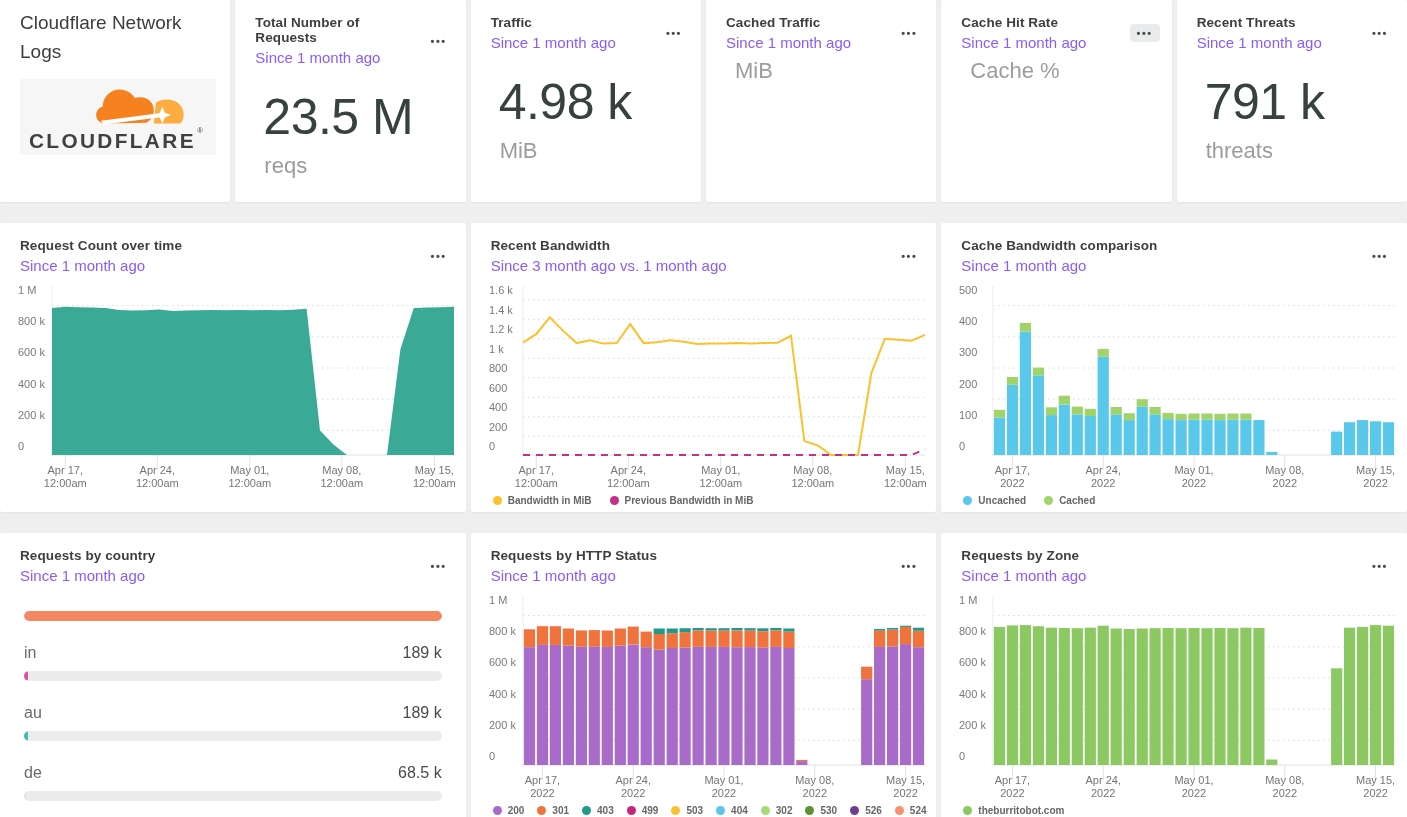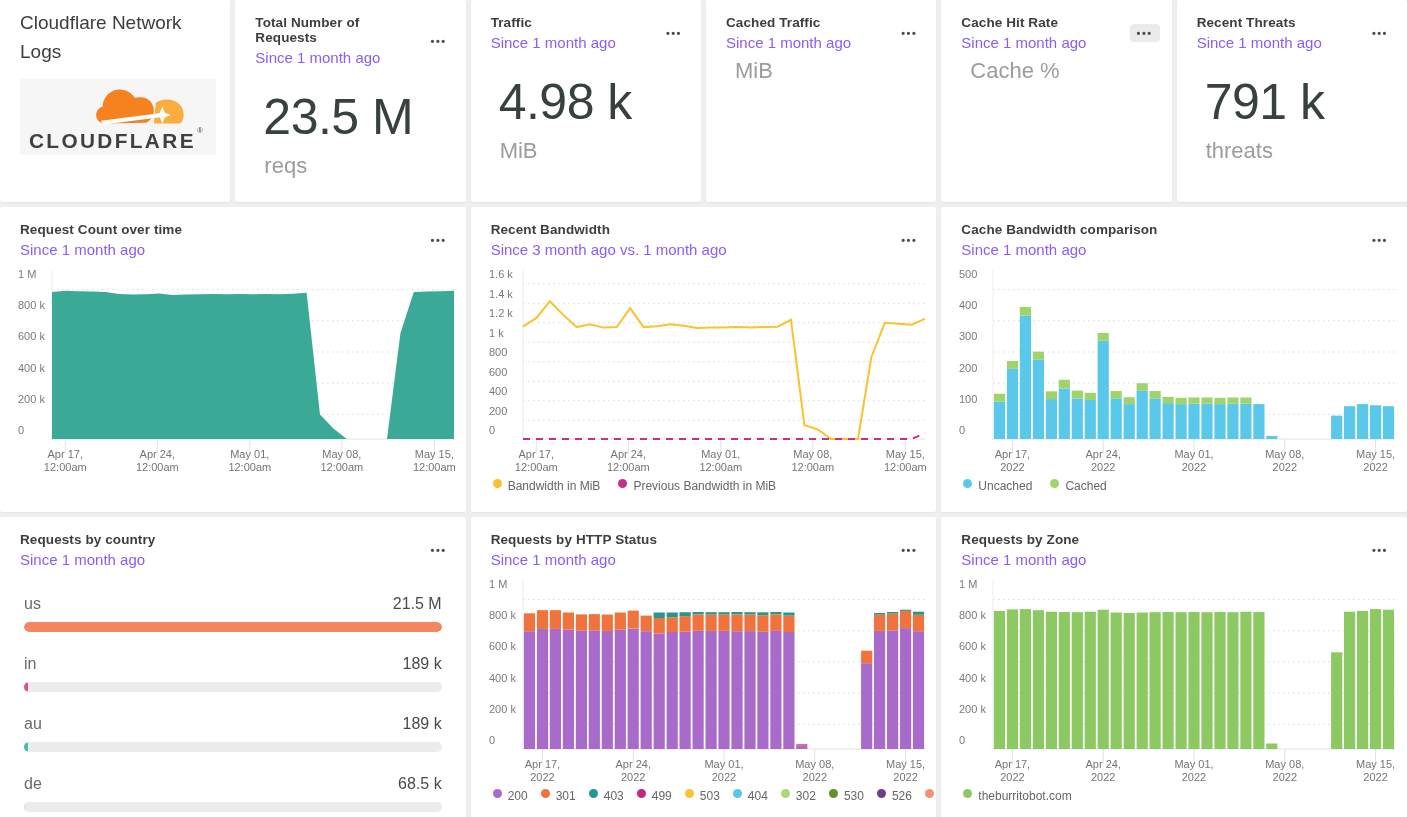--- a/index.html
+++ b/index.html
@@ -5,39 +5,39 @@
   * { box-sizing: border-box; margin: 0; padding: 0; }
   html,body { width:1407px; height:817px; overflow:hidden; }
   body { background:#efefef; font-family:"Liberation Sans",sans-serif; }
   .grid {
     display:grid; width:1407px; height:822px;
     grid-template-columns:repeat(6,1fr);
     grid-template-rows:202px 305px 305px;
     gap:5px; background:#efefef;
   }
   .panel { background:#fff; border-radius:2px; box-shadow:0 1px 2px rgba(0,0,0,.05); overflow:hidden; position:relative; }
-  .span2 { grid-column:span 2; }
+  .span2 { grid-column:span 2;margin-top:16px; }
   .panel-head { display:flex; justify-content:space-between; align-items:center; padding:15px 12px 0 20px; }
   .p-title { font-size:13.5px; font-weight:700; color:#3e3e3e; letter-spacing:.1px; }
   .p-sub   { font-size:15px; color:#8b5cf6; margin-top:4px; }
   .menu { color:#4a4a4a; padding:5px 7px; border-radius:4px; cursor:pointer;
           font-size:11px; letter-spacing:1.5px; font-weight:700; line-height:8px; user-select:none; }
   .menu.hl { background:#e9ebec; }
   
   .stat-value { font-size:50px; color:#37413f; margin:22px 0 0 28px; letter-spacing:-.5px; white-space:nowrap; }
   .stat-unit  { font-size:22px; color:#9c9c9c; margin:7px 0 0 29px; }
   
   .brand-title { font-size:19px; color:#3d3d3d; padding:8px 20px 0; line-height:29px; }
   .brand-logo  { margin:13px 14px 0 20px; background:#f6f6f6; height:76px; display:flex; align-items:center; justify-content:flex-start; }
   
   .chart { height:212px; margin-top:4px; position:relative; }
   .chart svg { display:block; }
   .legend { display:flex; gap:18px; padding-left:22px; margin-top:5px; white-space:nowrap; }
   .legend.tight { gap:13px; }
-  .leg { display:inline-flex; font-size:12px; color:#666; }
+  .leg { display:inline-flex; align-items:center; font-size:10px; color:#666;font-weight:bold; }
   .leg i { width:9px; height:9px; border-radius:50%; margin-right:6px; display:inline-block; flex:none; }
   
   .c-rows { padding:4px 24px 0; }
   .c-row  { margin-top:23px; }
   .c-line { display:flex; justify-content:space-between; font-size:16px; color:#6a6a6a; }
   .c-val  { color:#4a4a4a; }
   .c-track{ margin-top:9px; height:10px; border-radius:5px; background:#ececec; overflow:hidden; }
   .c-fill { height:100%; border-radius:5px; }
 </style>
 </head>
@@ -312,24 +312,20 @@
   <div class="panel span2">
     <div class="panel-head">
       <div>
         <div class="p-title">Requests by country</div>
         <div class="p-sub">Since 1 month ago</div>
       </div>
       <div class="menu"><span>•••</span></div>
     </div>
     <div class="c-rows">
       <div class="c-row">
-        <div class="c-line">
-          <span>us</span>
-          <span class="c-val">21.5 M</span>
-        </div>
         <div class="c-track">
             <div class="c-fill" style="width: 100%; background: rgb(244, 135, 95);"></div>
           </div>
       </div>
       <div class="c-row">
         <div class="c-line">
           <span>in</span>
           <span class="c-val">189 k</span>
         </div>
         <div class="c-track">

